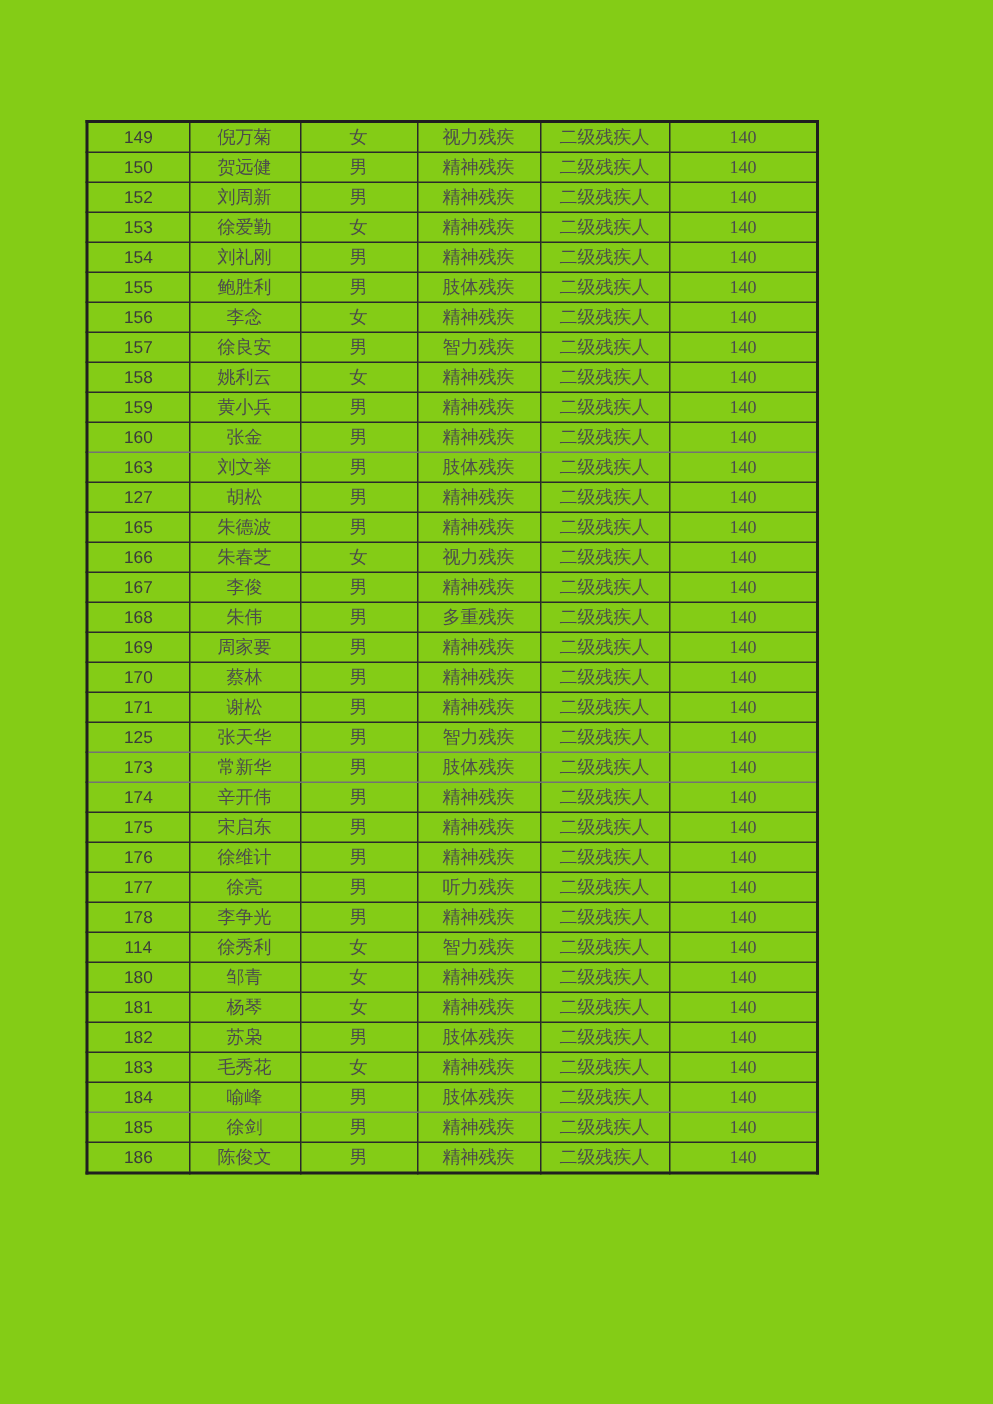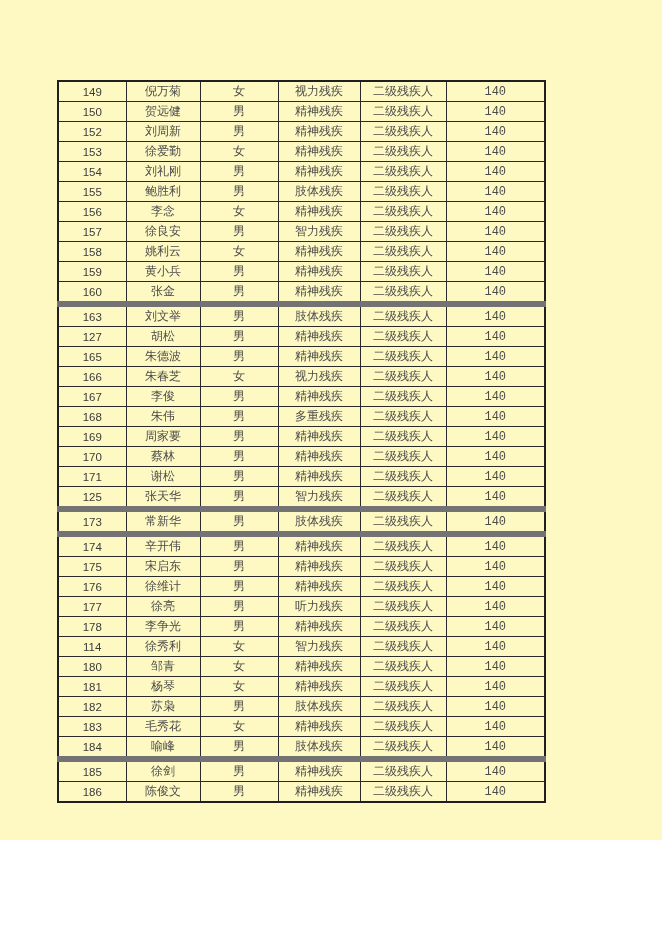--- a/index.html
+++ b/index.html
@@ -3,22 +3,22 @@
 <meta charset="utf-8">
 <style>
   html, body {
     margin: 0;
     padding: 0;
     background: #ffffff;
   }
   .page {
     position: relative;
     width: 662px;
-    height: 840px;
-    background: #fef9c3;
+    height: 936px;
+    background: #84cc16;
     overflow: hidden;
   }
   table.roster {
     position: absolute;
     left: 57px;
     top: 80px;
     border-collapse: collapse;
     table-layout: fixed;
     border: 2px solid #1f1f1f;
     font-family: "Liberation Serif", serif;
@@ -33,25 +33,25 @@
     color: #4c4c4c;
     white-space: nowrap;
     overflow: hidden;
   }
   table.roster td.c-no {
     font-family: "Liberation Sans", sans-serif;
     font-size: 11.5px;
     color: #3b3b3b;
   }
   table.roster td.c-amount {
-    font-family: Liberation Mono, monospace;
+    font-family: Liberation Serif, serif;
     color: #4c4c4c;
   }
   table.roster tr.group-end td {
-    border-bottom: 6px solid #737373;
+    border-bottom: 1px solid #737373;
   }
   col.w-no     { width: 68px; }
   col.w-name   { width: 74px; }
   col.w-gender { width: 78px; }
   col.w-type   { width: 82px; }
   col.w-level  { width: 86px; }
   col.w-amount { width: 99px; }
 </style>
 </head>
 <body>

